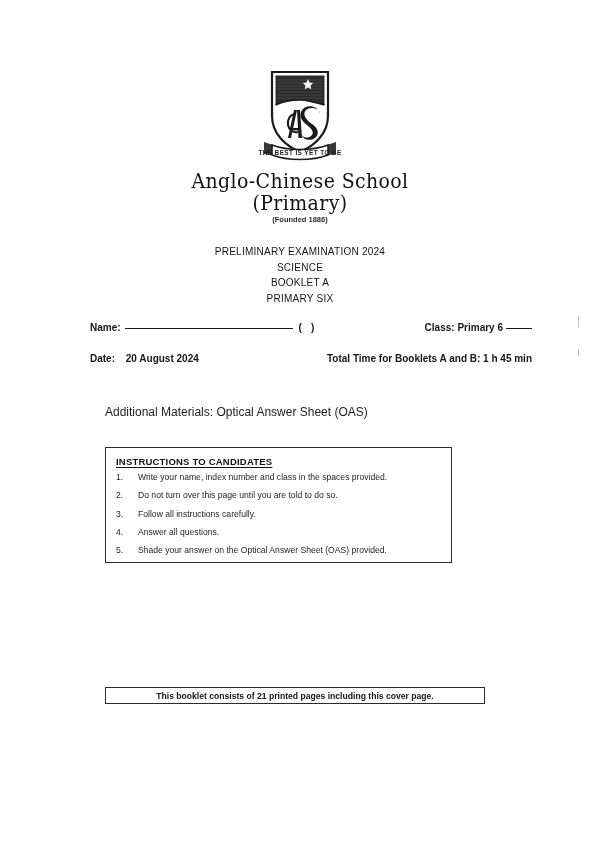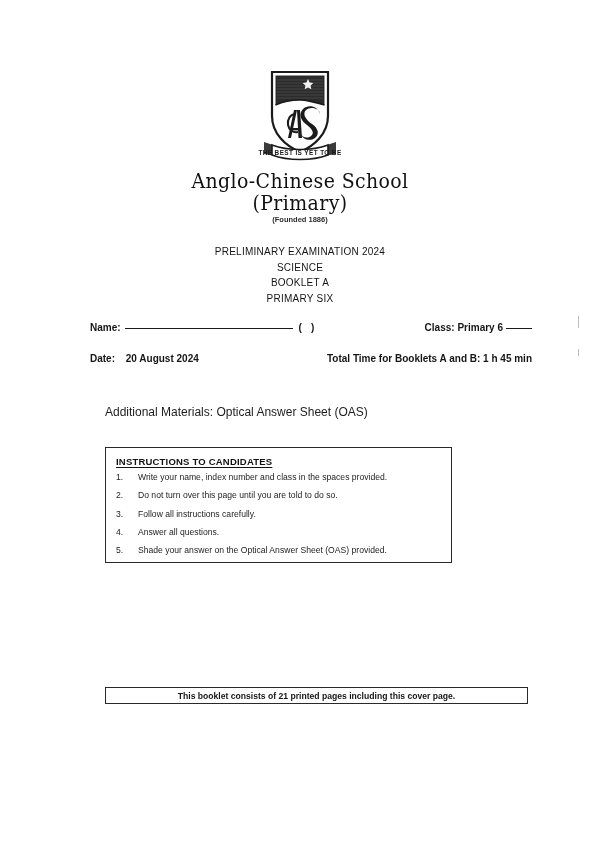--- a/index.html
+++ b/index.html
@@ -155,21 +155,21 @@
   .instr-num {
     width: 22px;
     flex: 0 0 22px;
   }
 
   
   .footer-box {
     position: absolute;
     left: 105px;
     top: 687px;
-    width: 423px;
+    width: 380px;
     height: 17px;
     border: 1.2px solid #2a2a2a;
     box-sizing: border-box;
     display: flex;
     align-items: center;
     justify-content: center;
     font-size: 8.6px;
     font-weight: bold;
     color: #161616;
   }

